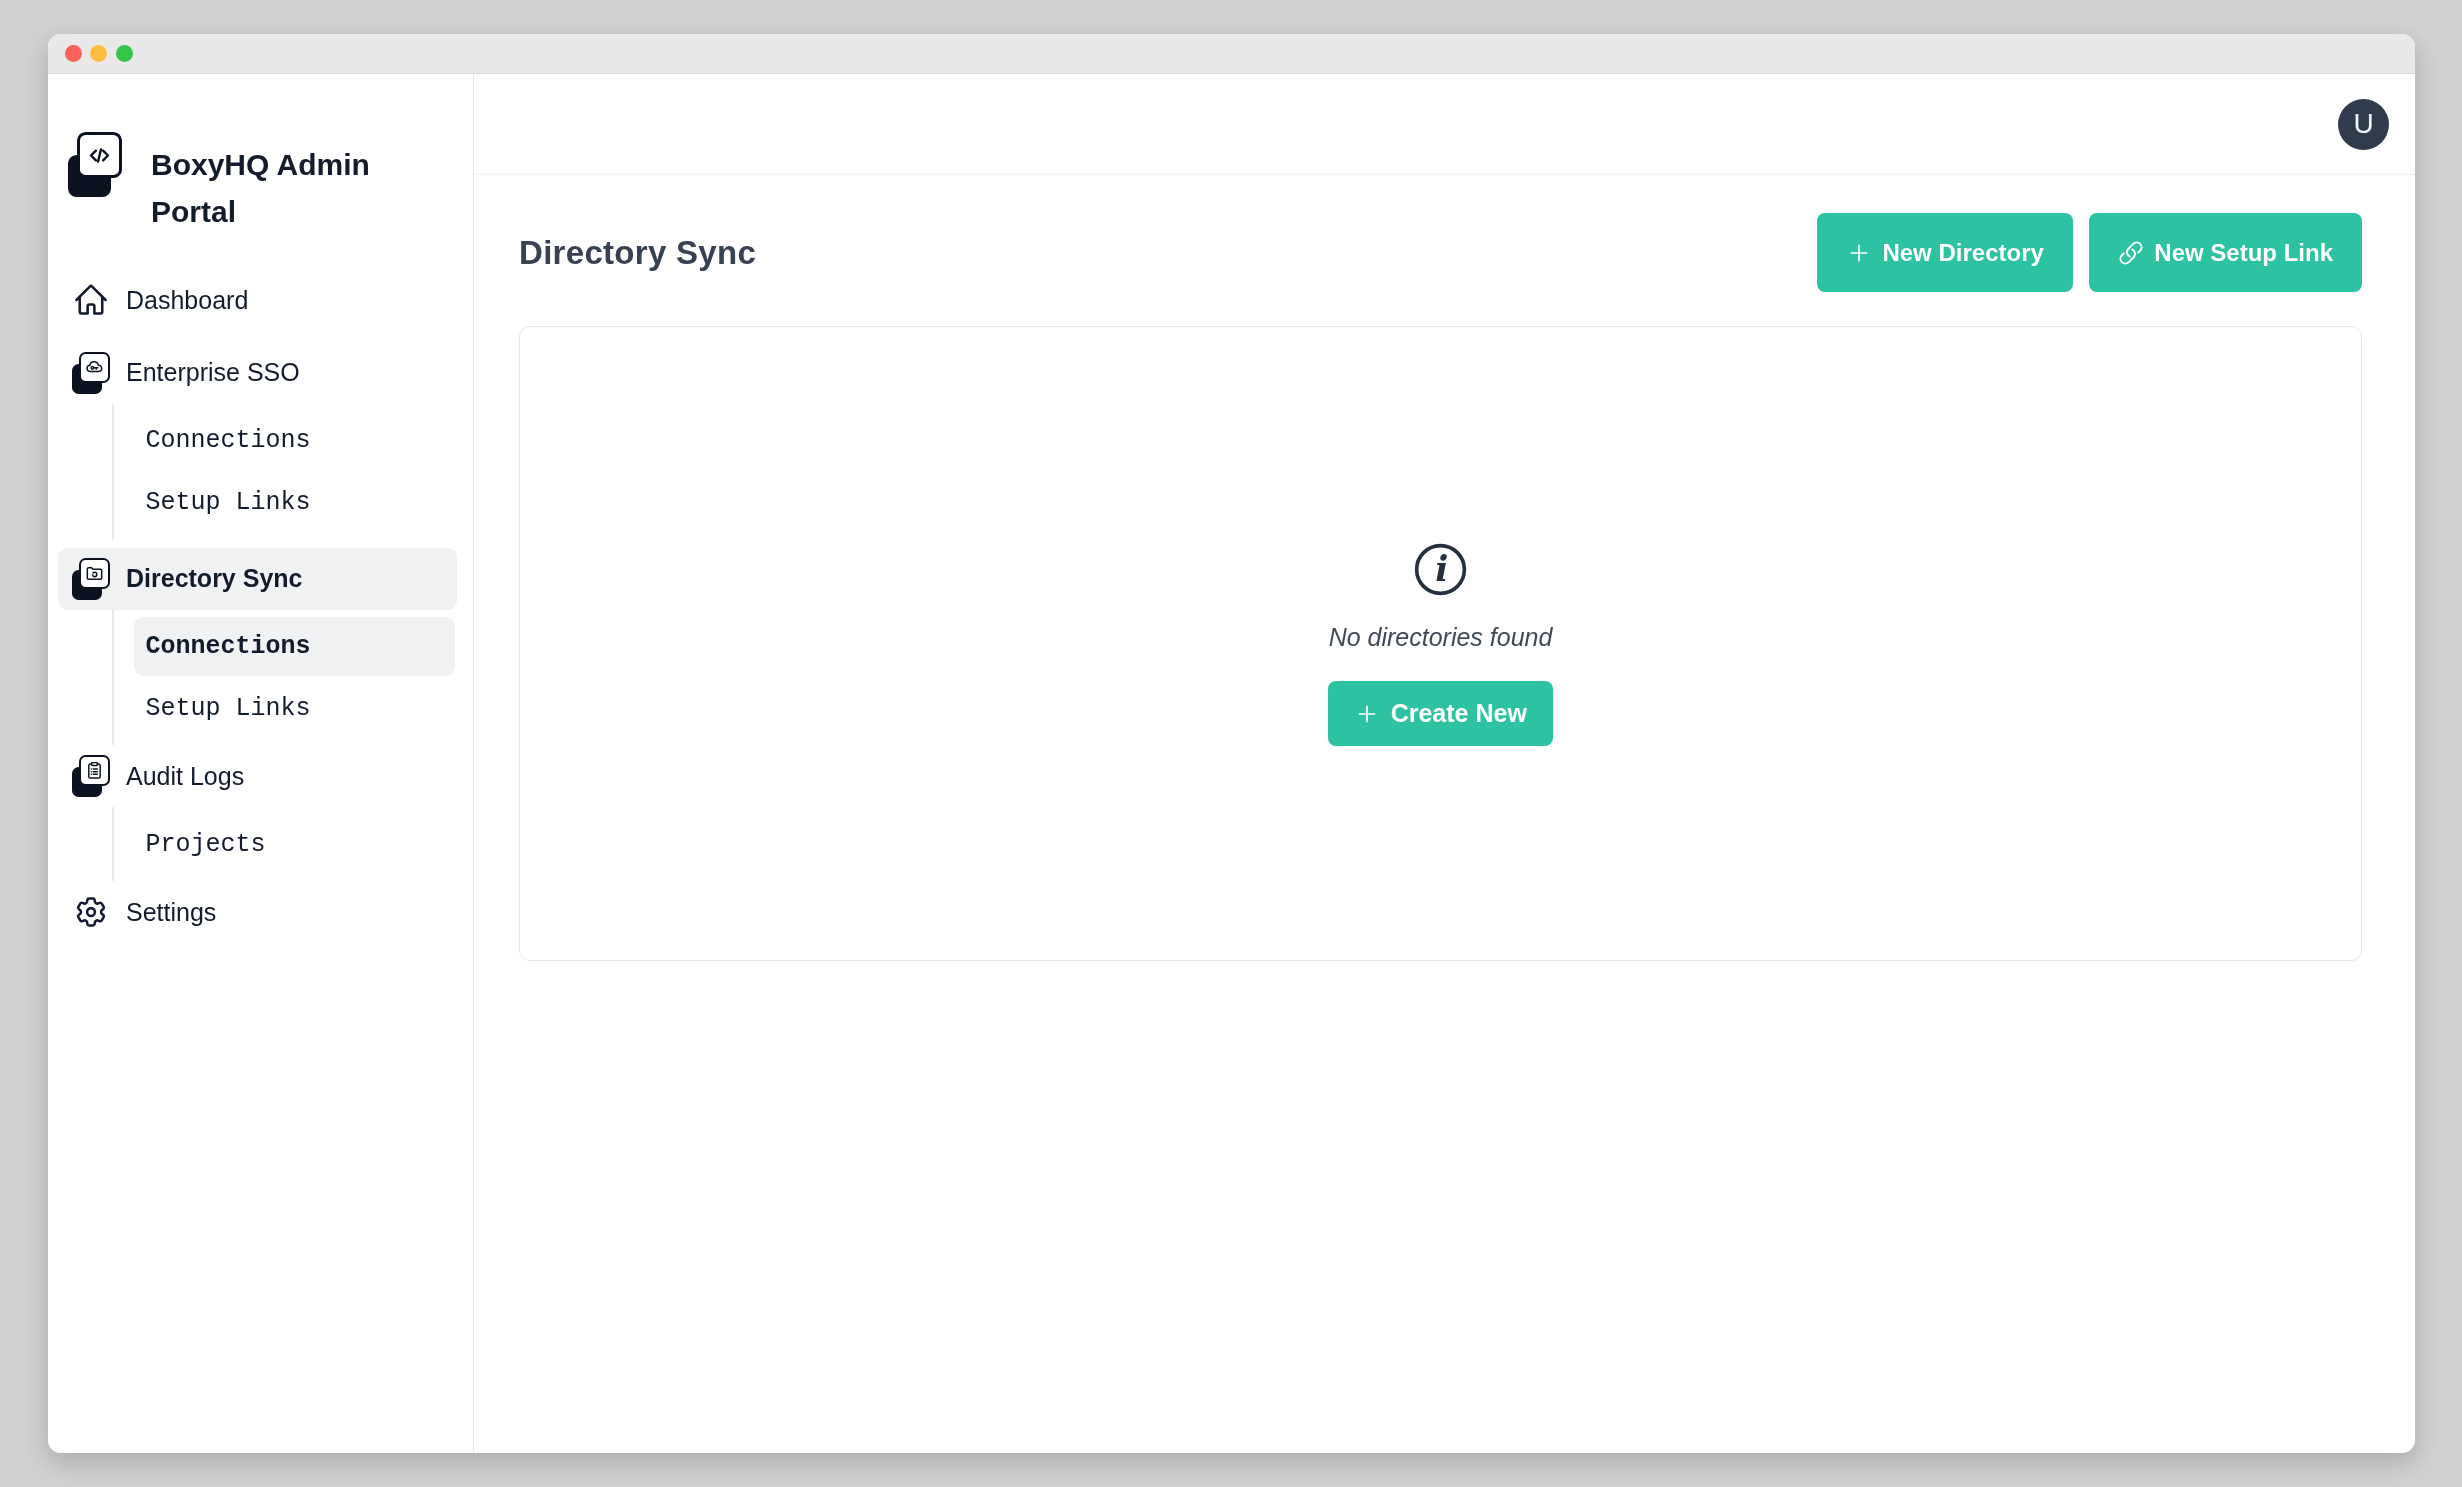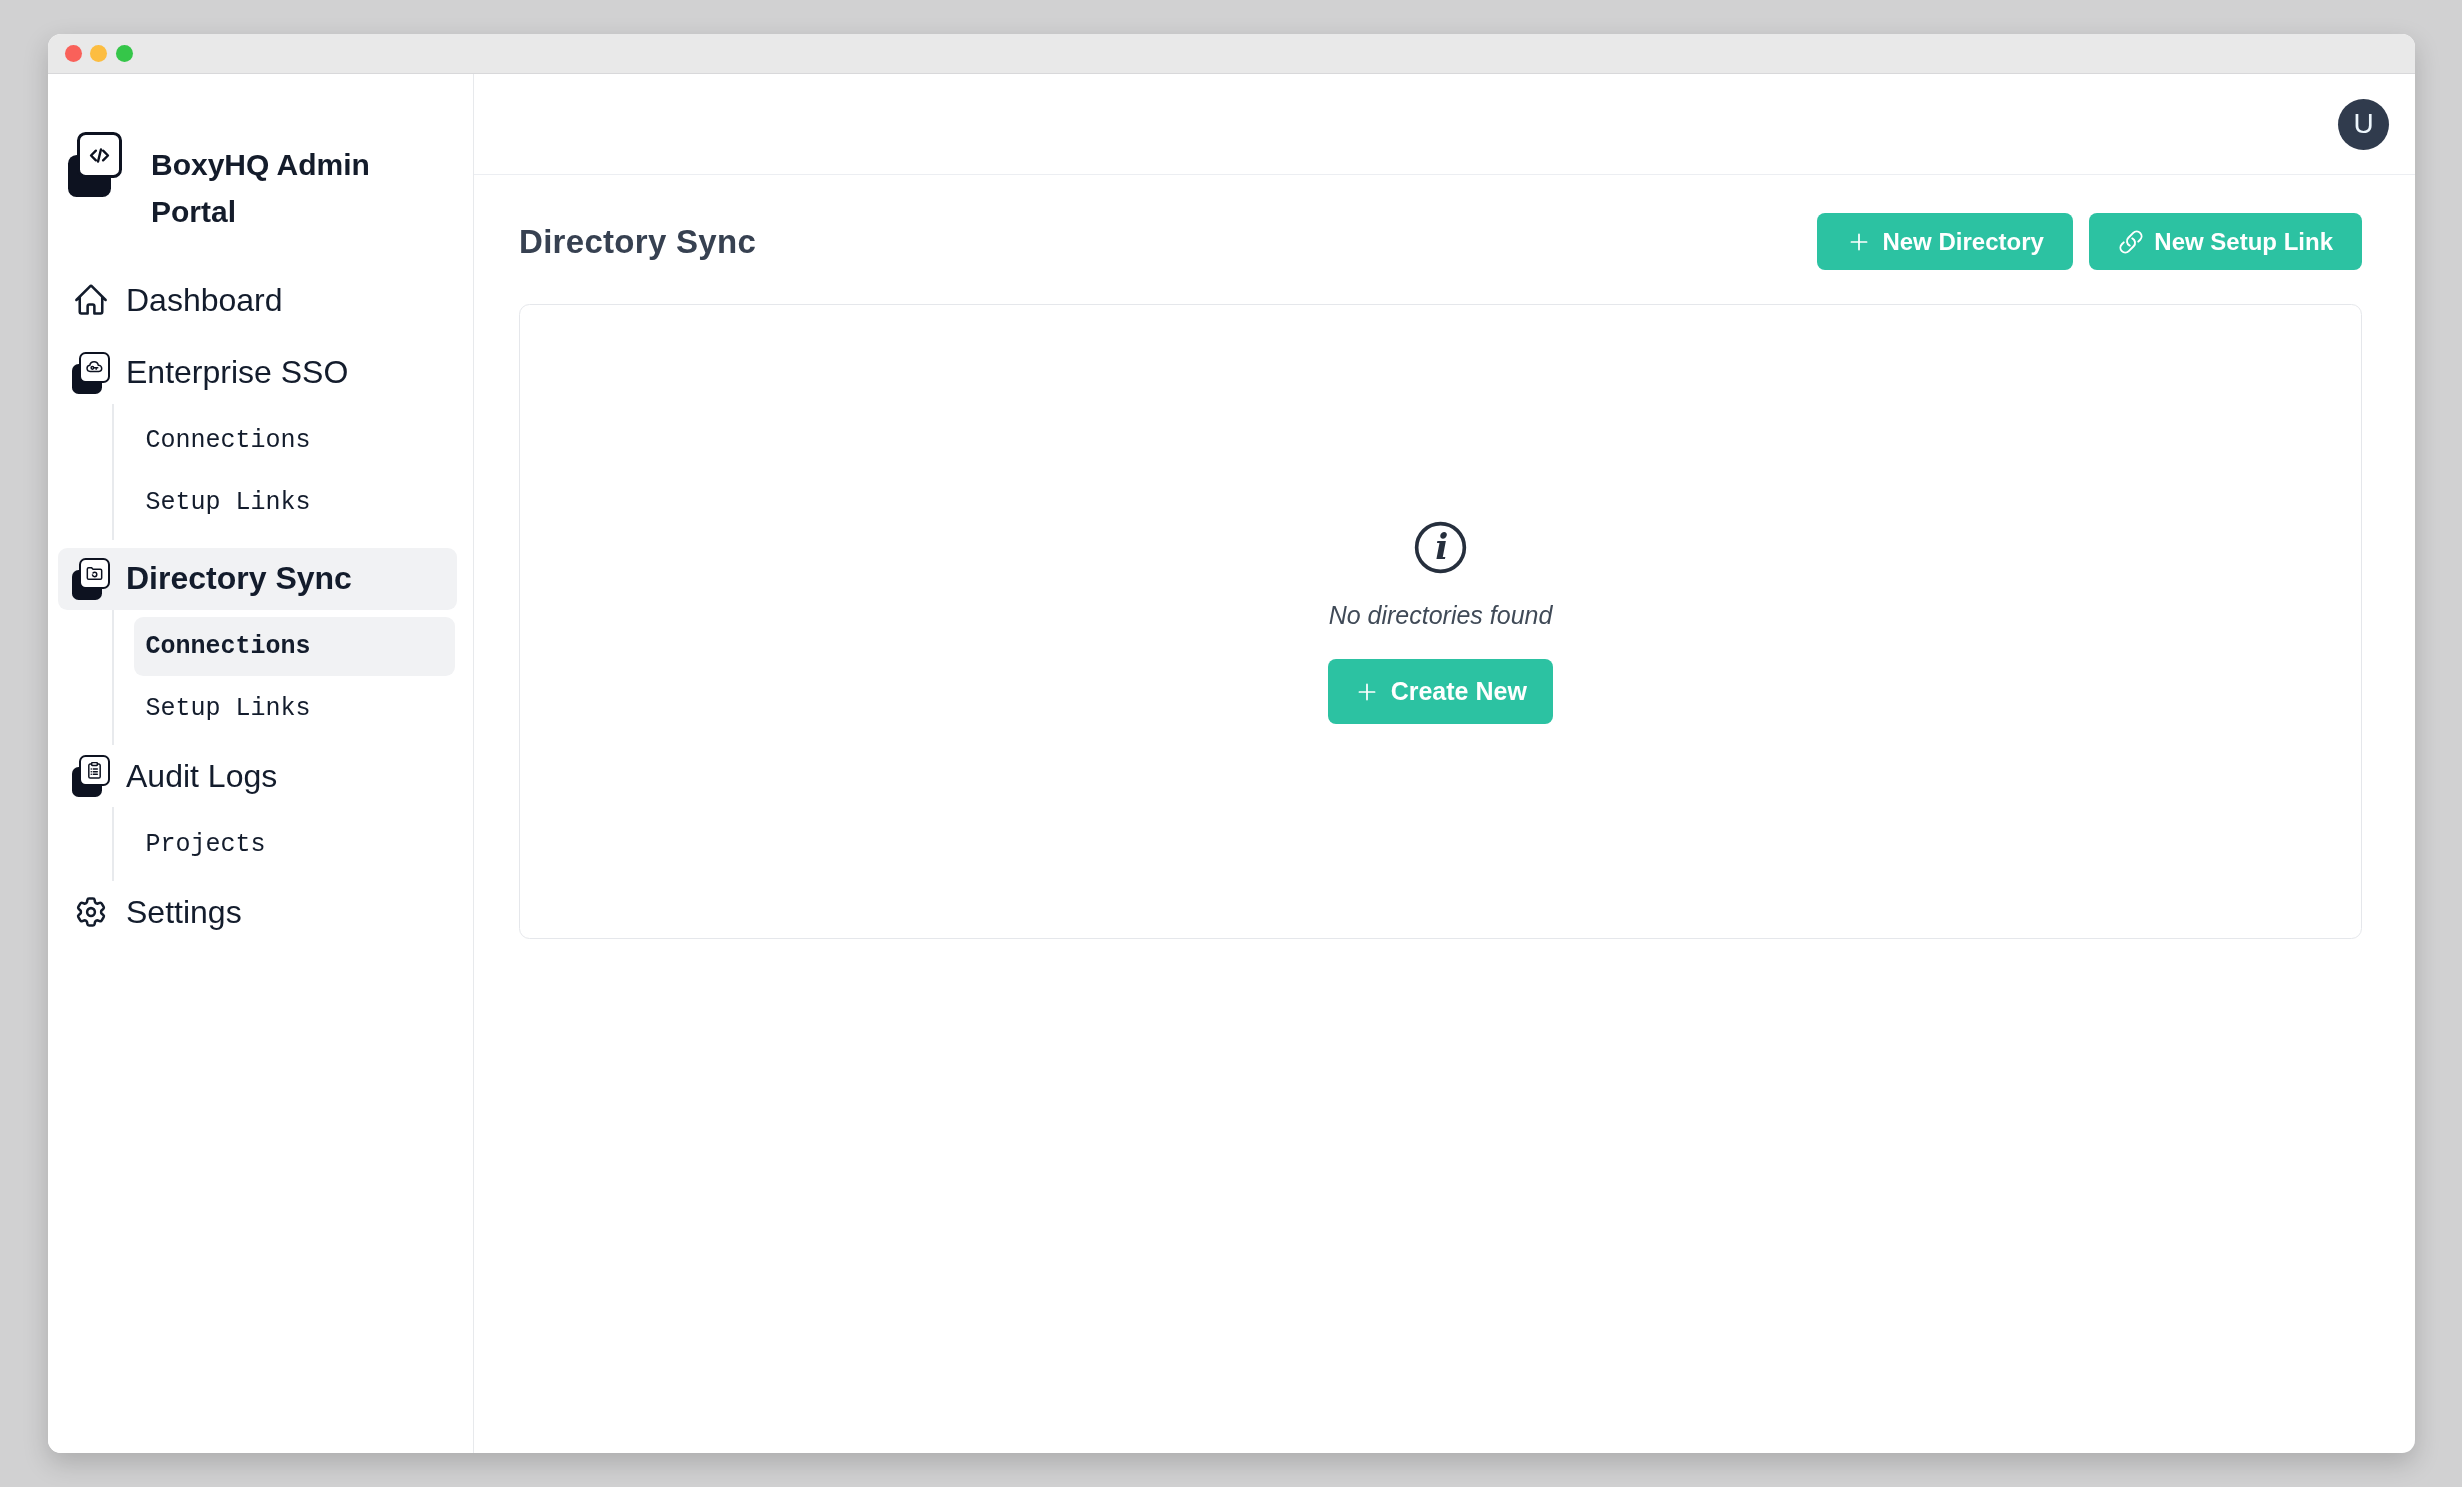--- a/index.html
+++ b/index.html
@@ -34,21 +34,21 @@
 
   
   .sidebar { width:426px; flex:none; border-right:1.3px solid #e7e9ec; background:#fff; }
   .logo { display:flex; gap:29px; padding:58px 0 0 20px; align-items:flex-start; }
   .logo-title { width:237px; font-size:30px; line-height:47px; font-weight:700; color:#141c2b; padding-top:9.2px; }
 
   nav { margin-top:34px; }
   .nav-item {
     height:62px; margin:0 16.5px 0 10px; padding-left:14px; border-radius:9.2px;
     display:flex; align-items:center; gap:16px;
-    font-size:32px; color:#131c2c; cursor:pointer;
+    font-size:25px; color:#131c2c; cursor:pointer;
   }
   .nav-item.active { background:#f1f2f4; font-weight:700; }
   .nav-item + .nav-item { margin-top:10.5px; }
   .subnav {
     list-style:none; margin-left:64px; border-left:2px solid #e8eaed; padding:4px 3px;font-family:Liberation Mono, monospace;
   }
   .subnav li {
     height:59px; margin:3.3px 15px 3.3px 16.5px; padding-left:12px; border-radius:9.2px;
     display:flex; align-items:center; font-size:25px; color:#131c2c; cursor:pointer;
   }
@@ -82,21 +82,21 @@
     width:51px; height:51px; border-radius:50%; background:var(--avatar-bg, #303b4d);
     color:#eef7fd; font-size:28px; display:flex; align-items:center; justify-content:center;
     cursor:pointer;
   }
   .content-body { padding:0 53px 0 45px; }
   .page-head { margin-top:38px; display:flex; align-items:center; justify-content:space-between; }
   .page-title { font-size:33px; font-weight:700; color:#374151; letter-spacing:0.3px; }
   .actions { display:flex; gap:16px; }
   .btn {
     background:var(--accent, #2cc2a2); color:#ffffff; border:none; border-radius:8px;
-    height:57px; padding:0 29px; font-size:24px; font-weight:700;
+    height:79px; padding:0 29px; font-size:24px; font-weight:700;
     font-family:"Liberation Sans", sans-serif;
     display:flex; align-items:center; gap:10.5px; cursor:pointer;
   }
   .btn svg { width:26px; height:26px; flex:none; }
 
   .card {
     margin-top:34px; height:635px; border:1.3px solid #e5e7eb; border-radius:10.5px;
     background:#fff; display:flex; flex-direction:column; align-items:center; justify-content:center;
   }
   .empty-msg { margin-top:25px; font-size:25px; color:#404a57;font-style:italic; }

